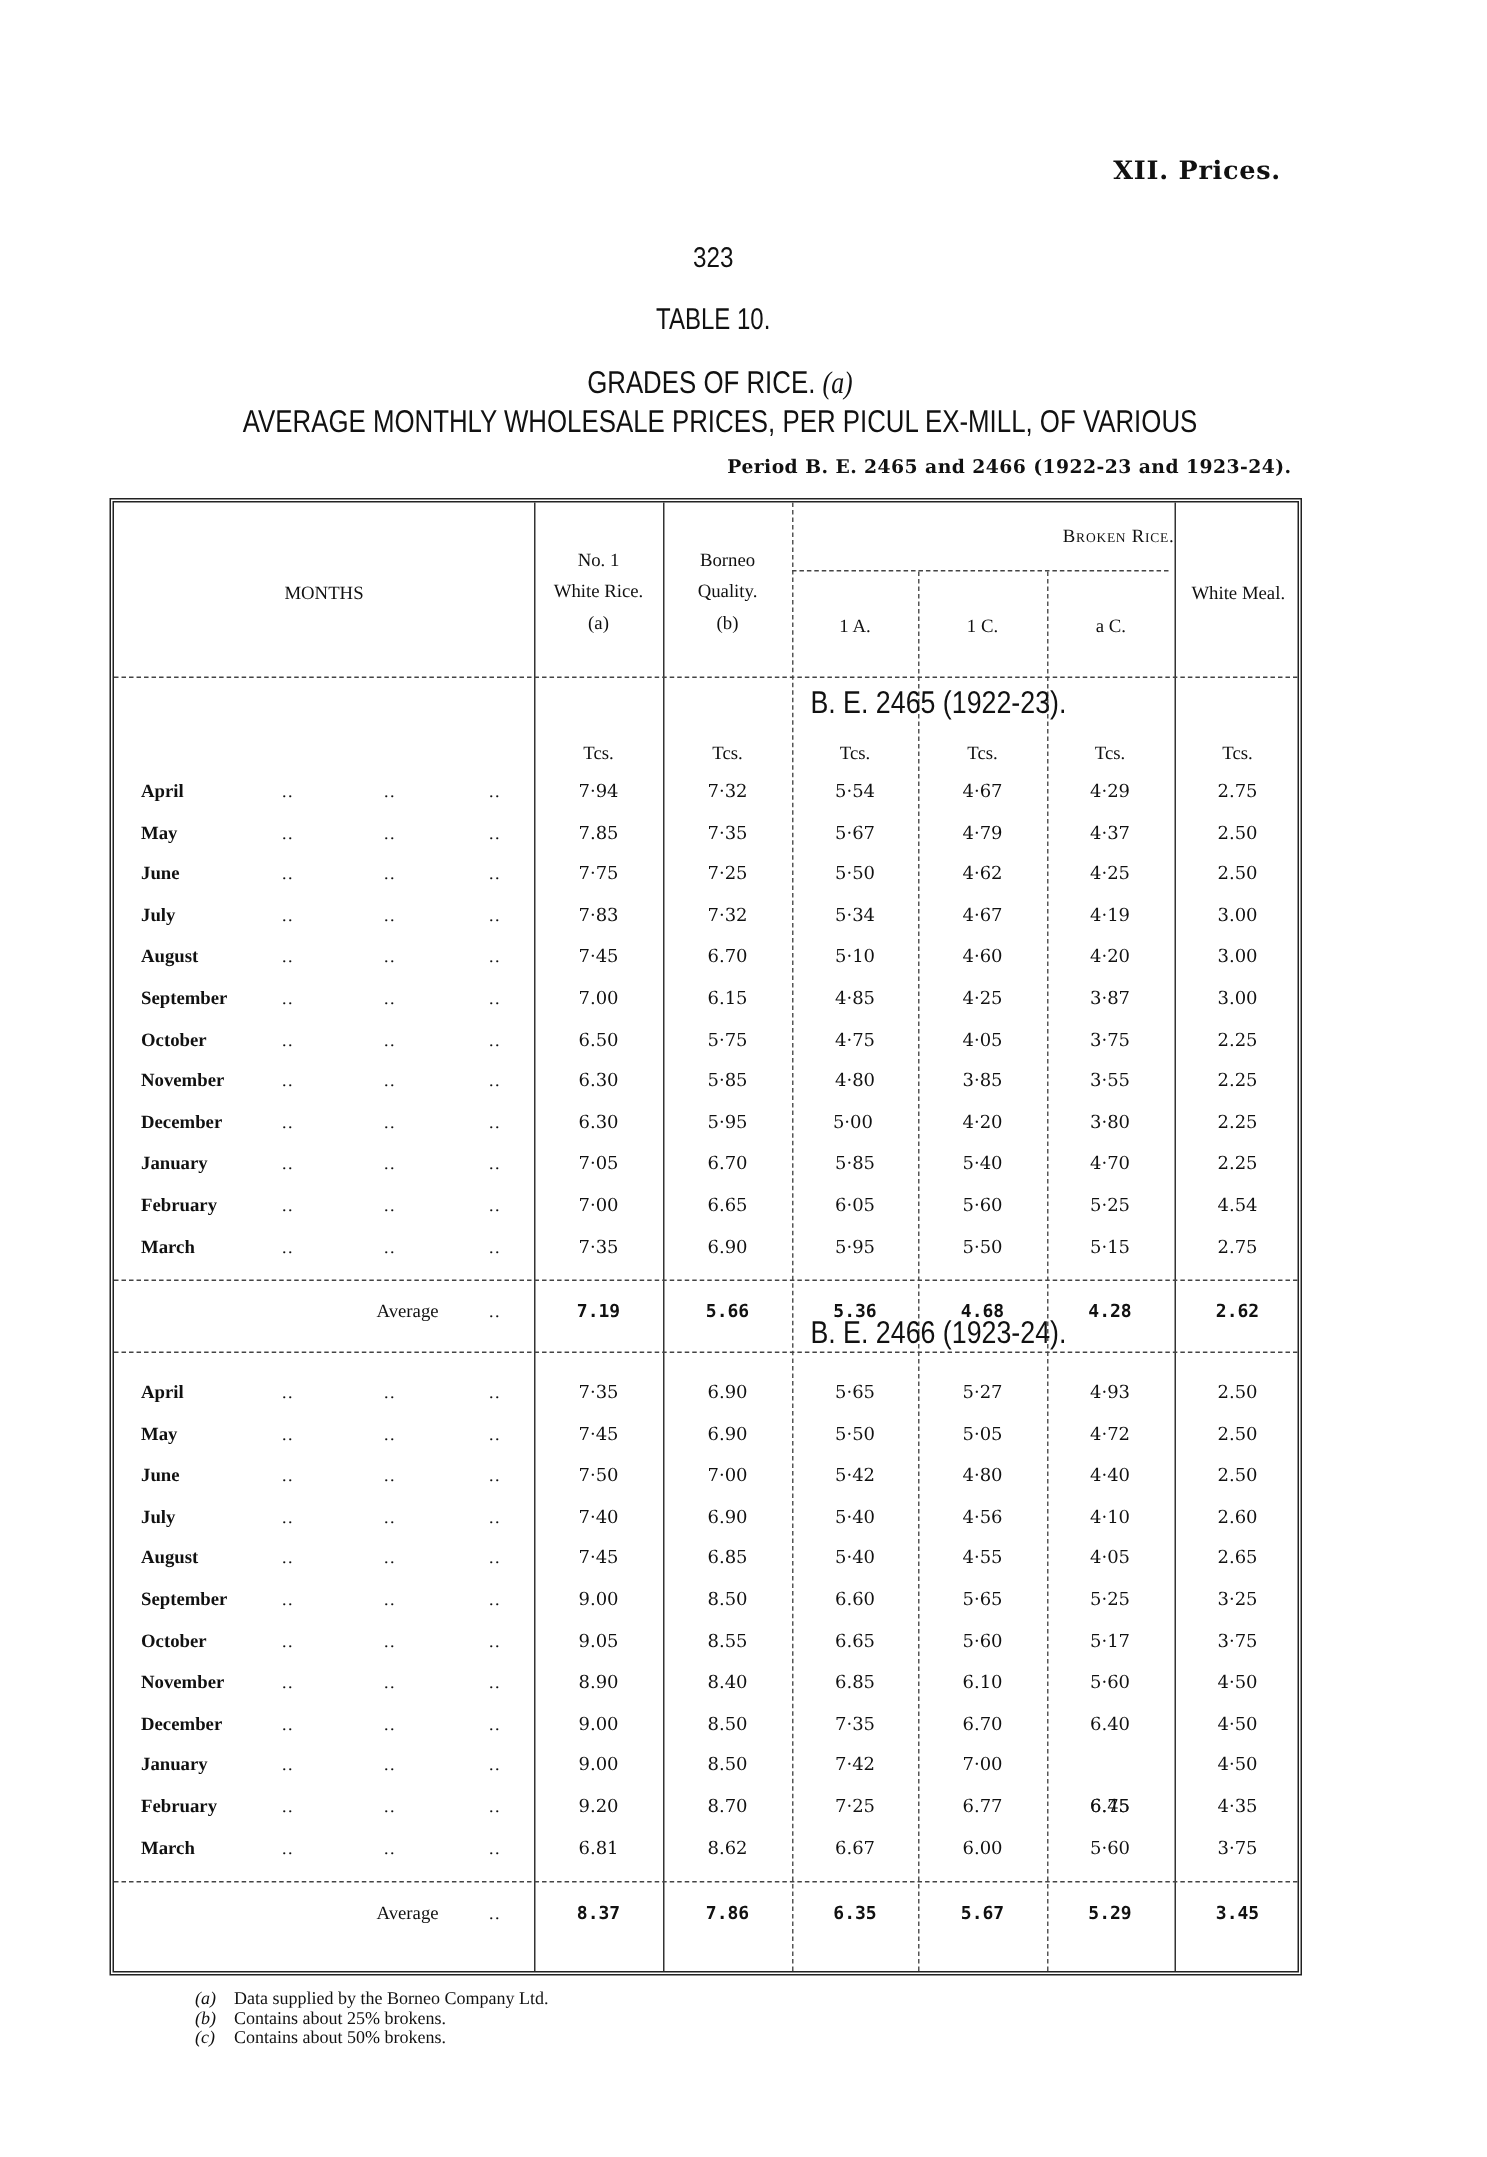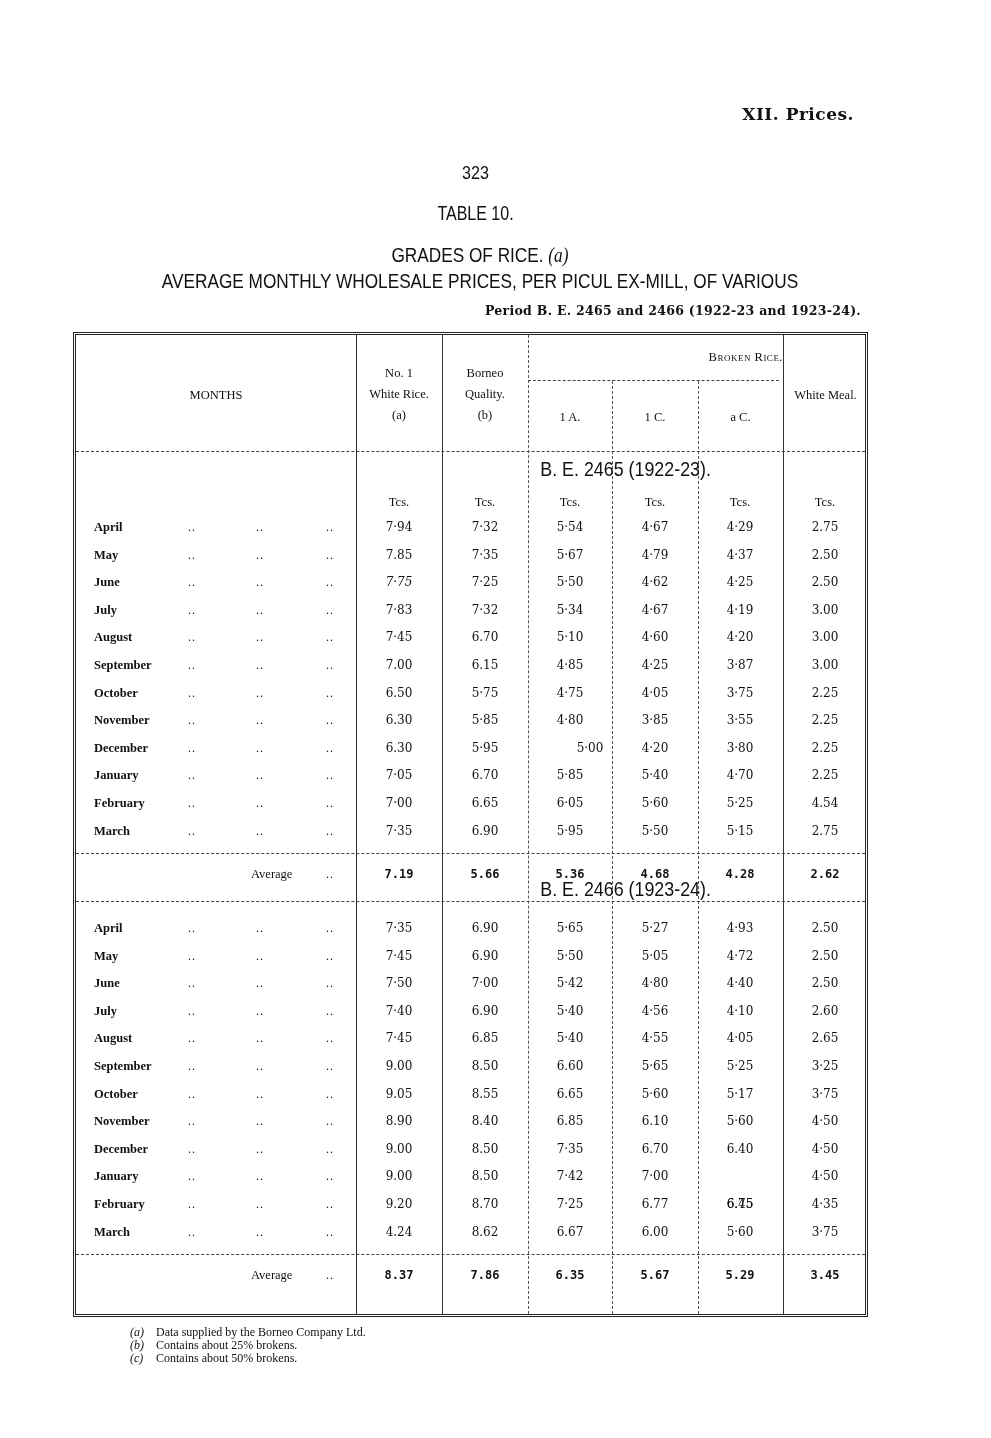--- a/index.html
+++ b/index.html
@@ -106,21 +106,21 @@
         <span class="val" style="left: 459px;">5·67</span>
         <span class="val" style="left: 544px;">4·79</span>
         <span class="val" style="left: 629px;">4·37</span>
         <span class="val" style="left: 714px;">2.50</span>
       </div>
       <div class="row" style="top: 240.2px;">
         <span class="month">June</span>
         <span class="dots" style="left: 112px;">..</span>
         <span class="dots" style="left: 180px;">..</span>
         <span class="dots" style="left: 250px;">..</span>
-        <span class="val" style="left: 288px; font-style: italic;">7·75</span>
+        <span class="val" style="left: 288px;">7·75</span>
         <span class="val" style="left: 374px;">7·25</span>
         <span class="val" style="left: 459px;">5·50</span>
         <span class="val" style="left: 544px;">4·62</span>
         <span class="val" style="left: 629px;">4·25</span>
         <span class="val" style="left: 714px;">2.50</span>
       </div>
       <div class="row" style="top: 267.8px;">
         <span class="month">July</span>
         <span class="dots" style="left: 112px;">..</span>
         <span class="dots" style="left: 180px;">..</span>
@@ -180,21 +180,21 @@
         <span class="val" style="left: 629px;">3·55</span>
         <span class="val" style="left: 714px;">2.25</span>
       </div>
       <div class="row" style="top: 405.8px;">
         <span class="month">December</span>
         <span class="dots" style="left: 112px;">..</span>
         <span class="dots" style="left: 180px;">..</span>
         <span class="dots" style="left: 250px;">..</span>
         <span class="val" style="left: 288px;">6.30</span>
         <span class="val" style="left: 374px;">5·95</span>
-        <span class="val" style="left: 479px;">5·00</span>
+        <span class="val" style="left: 436px; text-align: right;">5·00</span>
         <span class="val" style="left: 544px;">4·20</span>
         <span class="val" style="left: 629px;">3·80</span>
         <span class="val" style="left: 714px;">2.25</span>
       </div>
       <div class="row" style="top: 433.4px;">
         <span class="month">January</span>
         <span class="dots" style="left: 112px;">..</span>
         <span class="dots" style="left: 180px;">..</span>
         <span class="dots" style="left: 250px;">..</span>
         <span class="val" style="left: 288px;">7·05</span>
@@ -371,21 +371,21 @@
         <span class="val" style="left: 459px;">7·25</span>
         <span class="val" style="left: 544px;">6.77</span>
         <span class="val" style="left: 629px;">6.45</span>
         <span class="val" style="left: 714px;">4·35</span>
       </div>
       <div class="row" style="top: 889.6px;">
         <span class="month">March</span>
         <span class="dots" style="left: 112px;">..</span>
         <span class="dots" style="left: 180px;">..</span>
         <span class="dots" style="left: 250px;">..</span>
-        <span class="val" style="left: 288px;">4.24</span>
+        <span class="val" style="left: 288px;">6.81</span>
         <span class="val" style="left: 374px;">8.62</span>
         <span class="val" style="left: 459px;">6.67</span>
         <span class="val" style="left: 544px;">6.00</span>
         <span class="val" style="left: 629px;">5·60</span>
         <span class="val" style="left: 714px;">3·75</span>
       </div>
       <div class="hline" style="top: 919.2px;"></div>
       <div class="row" style="top: 933.2px;">
         <span class="avg-label">Average</span>
         <span class="dots" style="left: 250px;">..</span>

